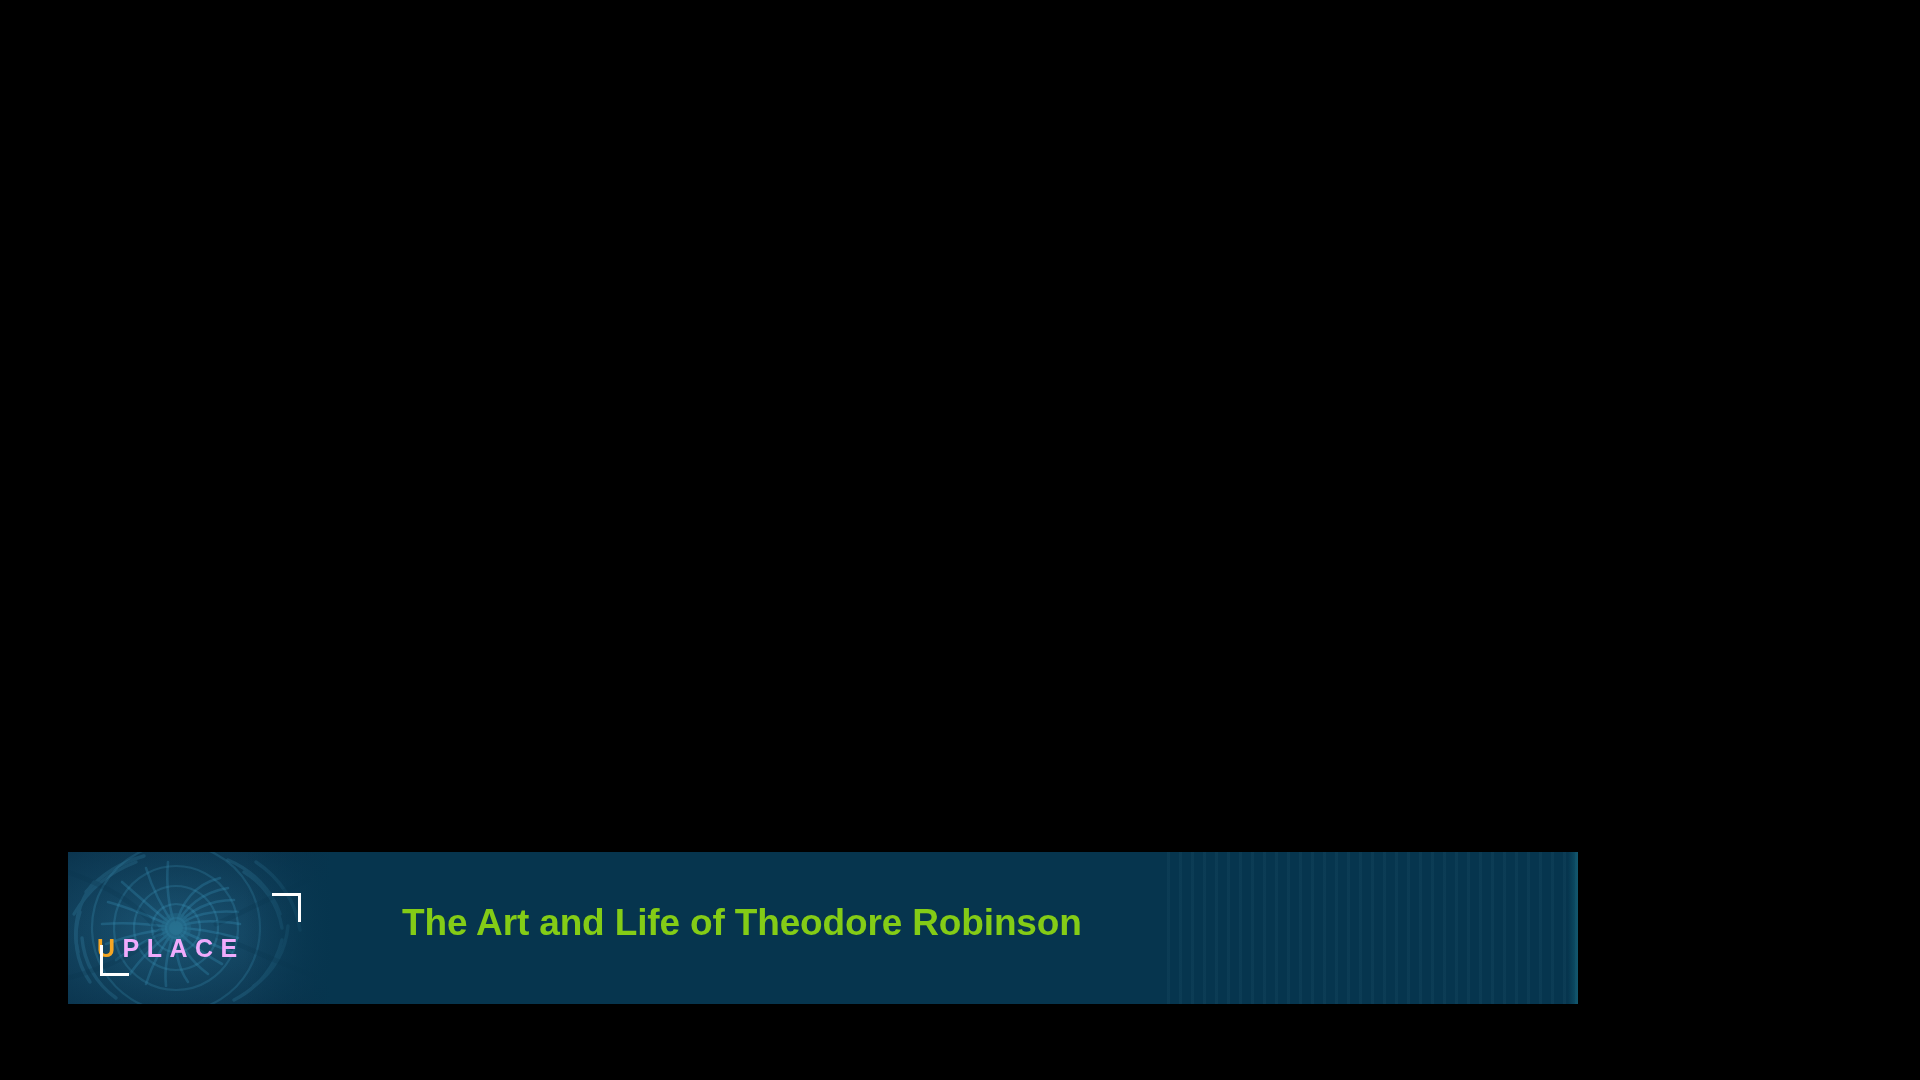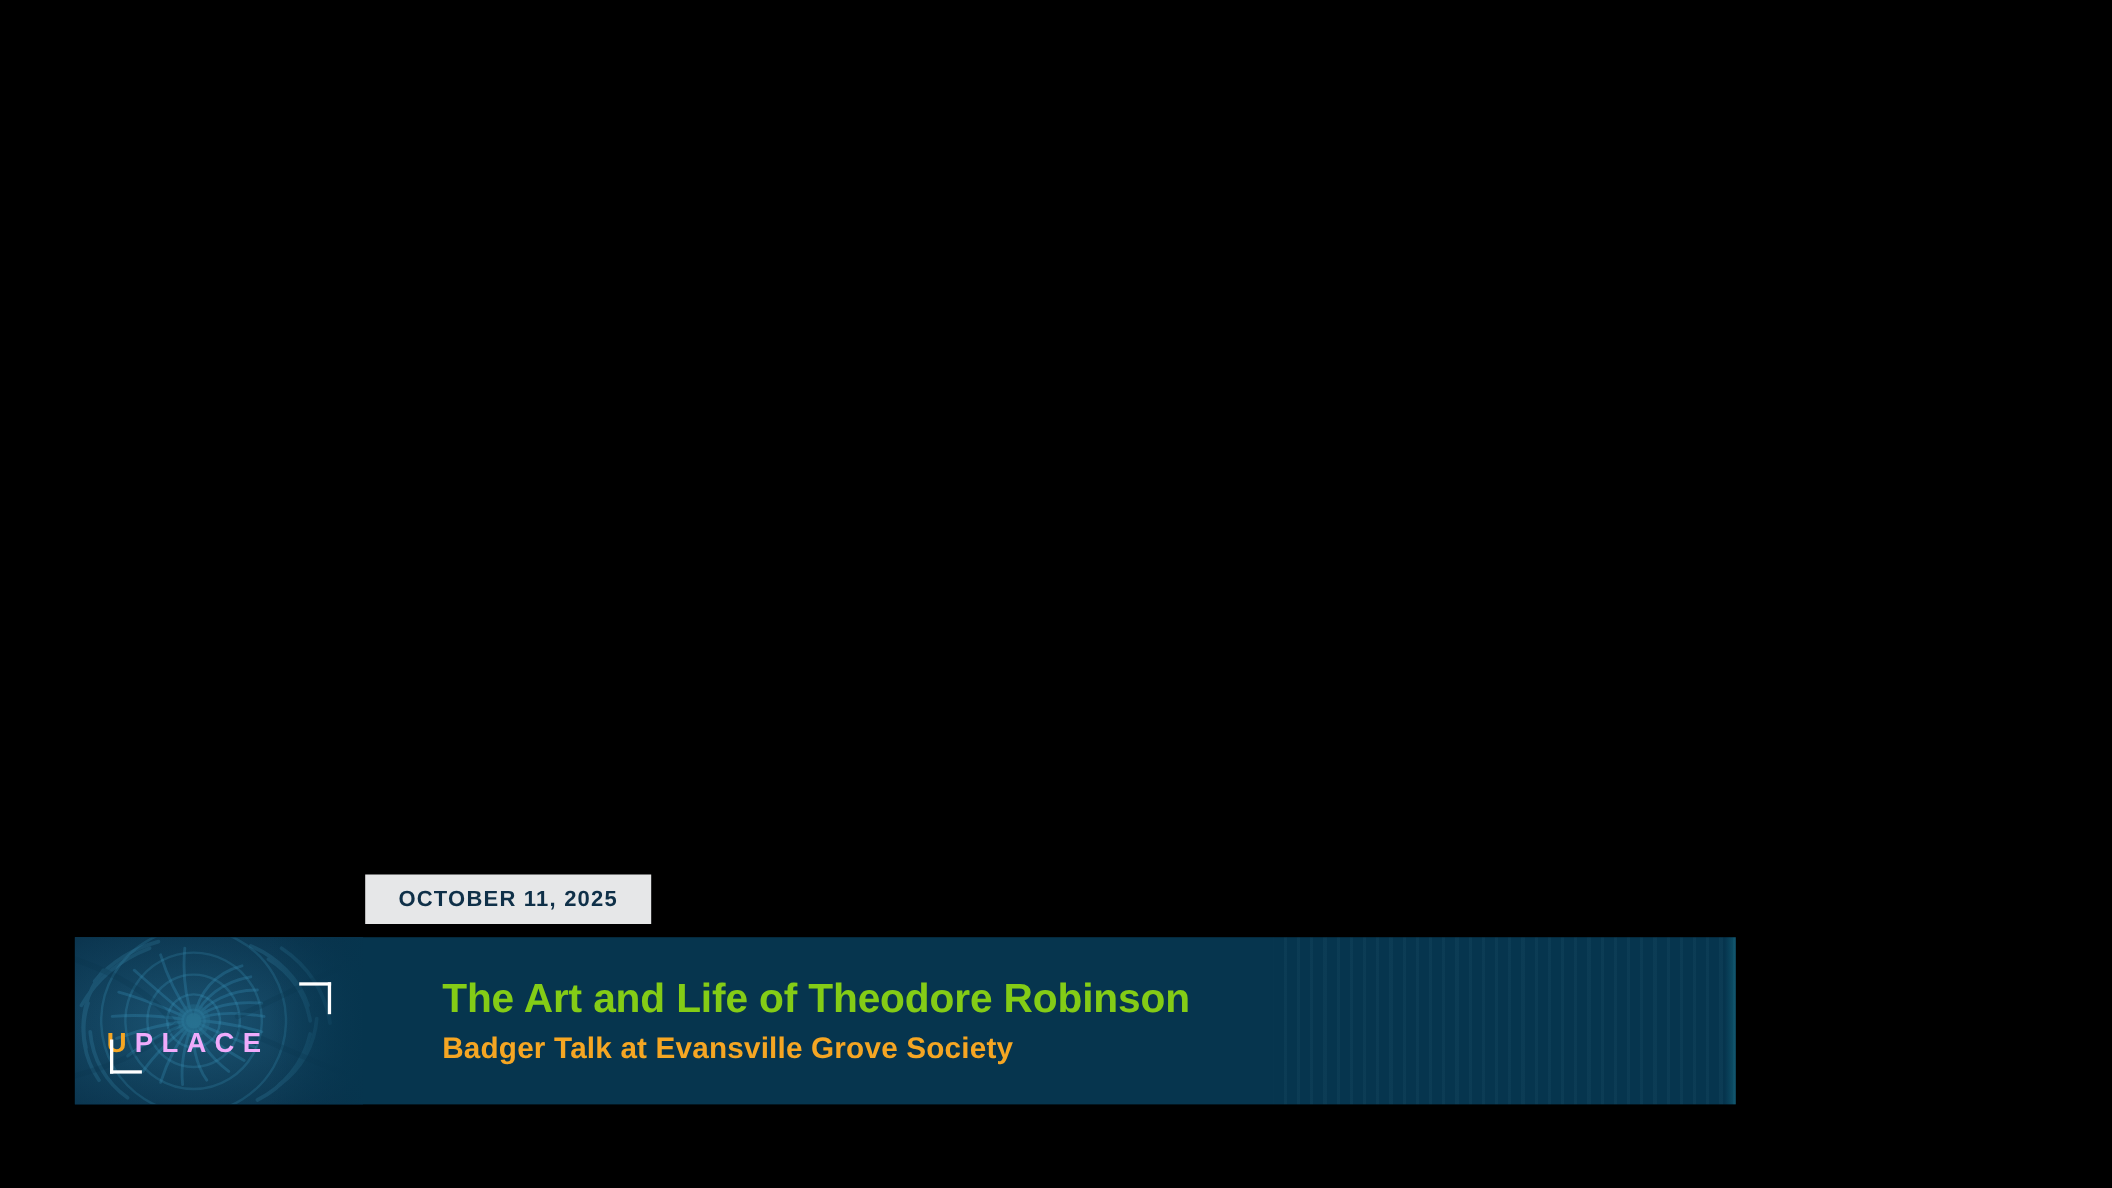--- a/index.html
+++ b/index.html
@@ -193,23 +193,20 @@
     letter-spacing: 0.006em;
     white-space: nowrap;
     margin: 0;
   }
 </style>
 </head>
 <body>
 
 <div id="stage">
 
-  <div class="date-badge">
-    <span class="date-badge-text">OCTOBER 11, 2025</span>
-  </div>
 
   <div class="banner">
 
     <div class="logo-panel">
 
       <div class="logo-fossil">
         <svg viewBox="0 0 262 152" preserveAspectRatio="xMidYMid slice" aria-hidden="true">
           <defs>
             <radialGradient id="fossilBase" cx="40%" cy="52%" r="78%">
               <stop offset="0%" stop-color="#1d5878"></stop>
@@ -290,20 +287,19 @@
       <div class="bracket bracket-bl"></div>
 
       <div class="logo-wordmark">
         <span class="logo-u">U</span>
           <span class="logo-place">PLACE</span>
       </div>
     </div>
 
     <div class="banner-text">
       <div class="banner-title">The Art and Life of Theodore Robinson</div>
-      <div class="banner-subtitle">Badger Talk at Evansville Grove Society</div>
     </div>
 
     <div class="banner-stripes"></div>
     <div class="banner-stripes-edge"></div>
   </div>
 
 </div>
 
 </body></html>

